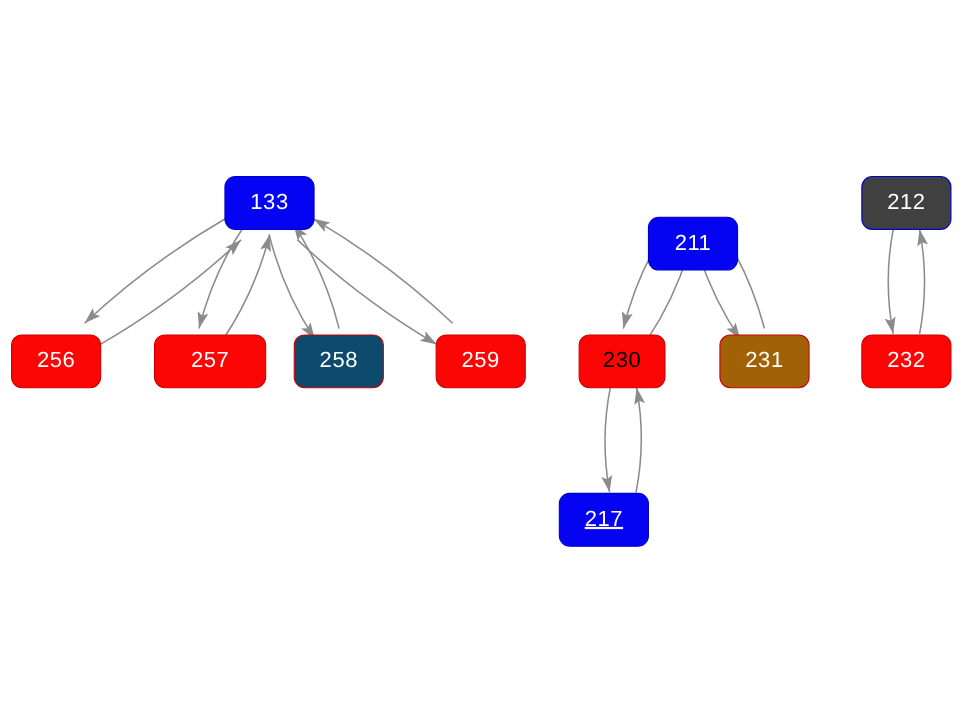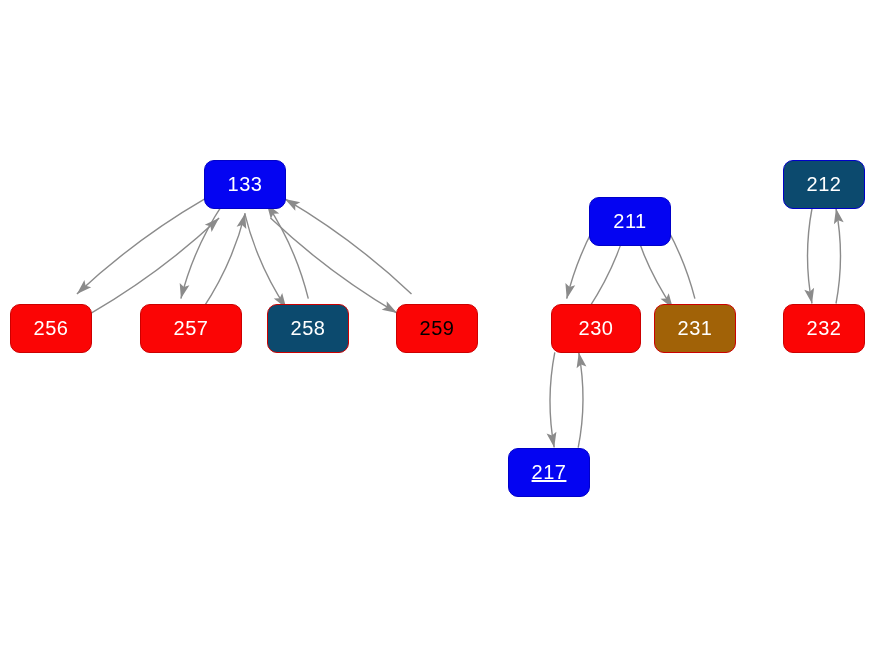--- a/index.html
+++ b/index.html
@@ -70,20 +70,20 @@
       <path d="M554.8,352.4 Q545.5,399.9 554.2,447.4" fill="none" stroke="#8b8b8b" stroke-width="1.4"></path>
       <polygon points="554.2,447.4 546.6,433.6 552.0,435.6 556.4,431.8" fill="#8b8b8b"></polygon>
       <path d="M578.2,447.6 Q587.5,400.1 578.8,352.6" fill="none" stroke="#8b8b8b" stroke-width="1.4"></path>
       <polygon points="578.8,352.6 586.4,366.4 581.0,364.4 576.6,368.2" fill="#8b8b8b"></polygon>
     </svg>
 
 <div class="graph-node" style="left: 204px; top: 159.5px; width: 82px; height: 49px; background: rgb(4, 4, 242); border: 1px solid rgb(0, 0, 200); color: rgb(255, 255, 255);">133</div>
     <div class="graph-node" style="left: 10px; top: 303.5px; width: 82px; height: 49px; background: rgb(251, 5, 5); border: 1px solid rgb(204, 0, 0); color: rgb(255, 255, 255);">256</div>
     <div class="graph-node" style="left: 140px; top: 303.5px; width: 102px; height: 49px; background: rgb(251, 5, 5); border: 1px solid rgb(204, 0, 0); color: rgb(255, 255, 255);">257</div>
     <div class="graph-node" style="left: 267px; top: 303.5px; width: 82px; height: 49px; background: #0c4a6e; border: 1px solid rgb(204, 0, 0); color: rgb(255, 255, 255);">258</div>
-    <div class="graph-node" style="left: 396px; top: 303.5px; width: 82px; height: 49px; background: rgb(251, 5, 5); border: 1px solid rgb(204, 0, 0); color: #000000;">259</div>
+    <div class="graph-node" style="left: 396px; top: 303.5px; width: 82px; height: 49px; background: rgb(251, 5, 5); border: 1px solid rgb(204, 0, 0); color: #ffffff;">259</div>
     <div class="graph-node" style="left: 589px; top: 159.5px; width: 82px; height: 49px; background: rgb(4, 4, 242); border: 1px solid rgb(0, 0, 200); color: rgb(255, 255, 255); margin-top: 37px;">211</div>
-    <div class="graph-node" style="left: 783px; top: 159.5px; width: 82px; height: 49px; background: #0c4a6e; border: 1px solid rgb(0, 0, 200); color: rgb(255, 255, 255);">212</div>
-    <div class="graph-node" style="left: 551px; top: 303.5px; width: 90px; height: 49px; background: rgb(251, 5, 5); border: 1px solid rgb(204, 0, 0); color: #ffffff;">230</div>
+    <div class="graph-node" style="left: 783px; top: 159.5px; width: 82px; height: 49px; background: #404040; border: 1px solid rgb(0, 0, 200); color: rgb(255, 255, 255);">212</div>
+    <div class="graph-node" style="left: 526px; top: 303.5px; width: 79px; height: 49px; background: rgb(251, 5, 5); border: 1px solid rgb(204, 0, 0); color: #000000;">230</div>
     <div class="graph-node" style="left: 654px; top: 303.5px; width: 82px; height: 49px; background: #a16207; border: 1px solid rgb(204, 0, 0); color: rgb(255, 255, 255);">231</div>
     <div class="graph-node" style="left: 783px; top: 303.5px; width: 82px; height: 49px; background: rgb(251, 5, 5); border: 1px solid rgb(204, 0, 0); color: rgb(255, 255, 255);">232</div>
     <div class="graph-node" style="left: 508px; top: 447.5px; width: 82px; height: 49px; background: rgb(4, 4, 242); border: 1px solid rgb(0, 0, 200); color: rgb(255, 255, 255); text-decoration: underline;">217</div>
   </div>
 
 </body></html>

